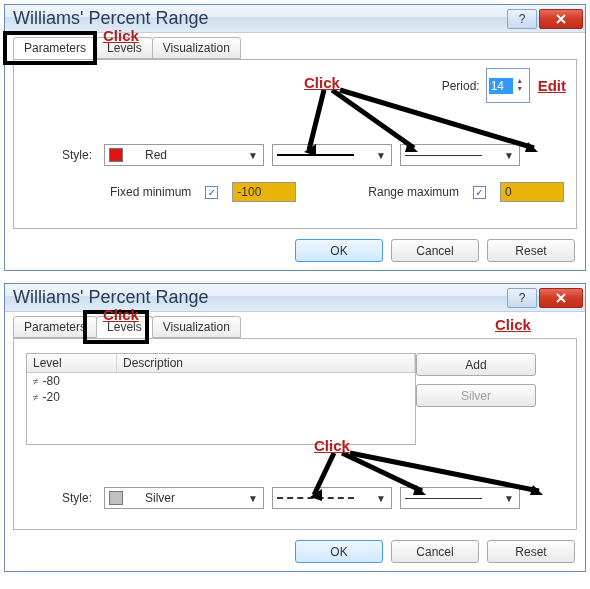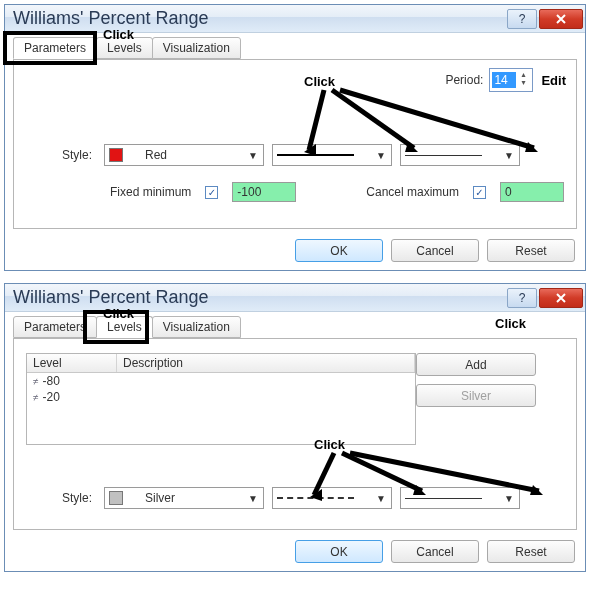--- a/index.html
+++ b/index.html
@@ -69,21 +69,21 @@
   .panel {
     border:1px solid #b6b6b6;
     background:#fff;
     padding: 14px 12px 12px 12px;
     min-height: 150px;
     position:relative;
   }
   .row { display:flex; align-items:center; margin: 8px 0; gap:8px; }
   .lbl { min-width: 70px; text-align:right; padding-right:4px; }
   .spin {
-    width: 44px; height:24px;
+    width: 44px; height:35px;
     border:1px solid #7a9ac7;
     display:flex; align-items:center;
     padding:0 2px;
     position:relative;
     justify-content:flex-end;
   }
   .spin .val {
     flex:1; background:#3399ff; color:#fff;
     padding:0 2px; font-size:12px; line-height:16px;
   }
@@ -104,21 +104,21 @@
     min-width: 120px;
   }
   .dropdown .dd-cnt { flex:1; display:flex; gap:22px; overflow:hidden; }
   .dropdown .caret {
     width:16px; text-align:center; font-size:10px; color:#333;
   }
   .swatch {
     width:14px; height:14px; border:1px solid #777;
   }
   .textbox {
-    height:20px; border:1px solid #9a9a9a; background:#86efac;
+    height:20px; border:1px solid #9a9a9a; background:#eab308;
     padding:0 4px; display:flex; align-items:center;
     width: 64px;
   }
   .checkbox {
     width:13px; height:13px; border:1px solid #5c8ac2;
     background:#fff; display:inline-flex; align-items:center; justify-content:center;
     font-size:10px; color:#2a5aa0;
   }
   .actions { display:flex; justify-content:flex-end; gap:8px; margin-top:10px; padding-right:2px;}
   .btn {
@@ -149,22 +149,22 @@
   }
   .levels-table .hdr div { padding:2px 6px; border-right:1px solid #d4d4d4; }
   .levels-table .body { padding:0; }
   .levels-table .trow { display:flex; font-size:12px; }
   .levels-table .trow div { padding:1px 6px; }
   .cell-l { width:90px; display:flex; align-items:center; gap:4px; }
   .cell-d { flex:1; }
   .lvl-icon { font-size:10px; color:#667; }
   .side-btns { display:flex; flex-direction:column; gap:8px; }
   .annotation {
-    position:absolute; font-weight:bold; font-size:13px;
-    color:#000000; pointer-events:none; z-index:50;
+    position:absolute; font-weight:bold; font-size:15px;
+    color:#b91c1c; pointer-events:none; z-index:50;text-decoration:underline;
   }
   .highlight-box {
     position:absolute; border:4px solid #000; pointer-events:none; z-index:49;
   }
   svg.pointer { position:absolute; pointer-events:none; z-index:48; }
   .line-sample {
     height:0; border-top:2px solid #000; width:80%;
   }
   .line-dashed {
     height:0; border-top:2px dashed #333; width:80%;
@@ -246,21 +246,21 @@
       </div>
 
       <div class="row" style="margin-top:16px; gap:14px;">
         <span class="lbl" style="min-width:70px;"></span>
         <span>Fixed minimum</span>
         <span class="checkbox">✓</span>
         <div class="textbox">
             <span>-100</span>
           </div>
         <span style="flex:1;"></span>
-        <span>Cancel maximum</span>
+        <span>Range maximum</span>
         <span class="checkbox">✓</span>
         <div class="textbox">
             <span>0</span>
           </div>
       </div>
     </div>
     <div class="actions">
       <div class="btn primary">OK</div>
       <div class="btn">Cancel</div>
       <div class="btn">Reset</div>

